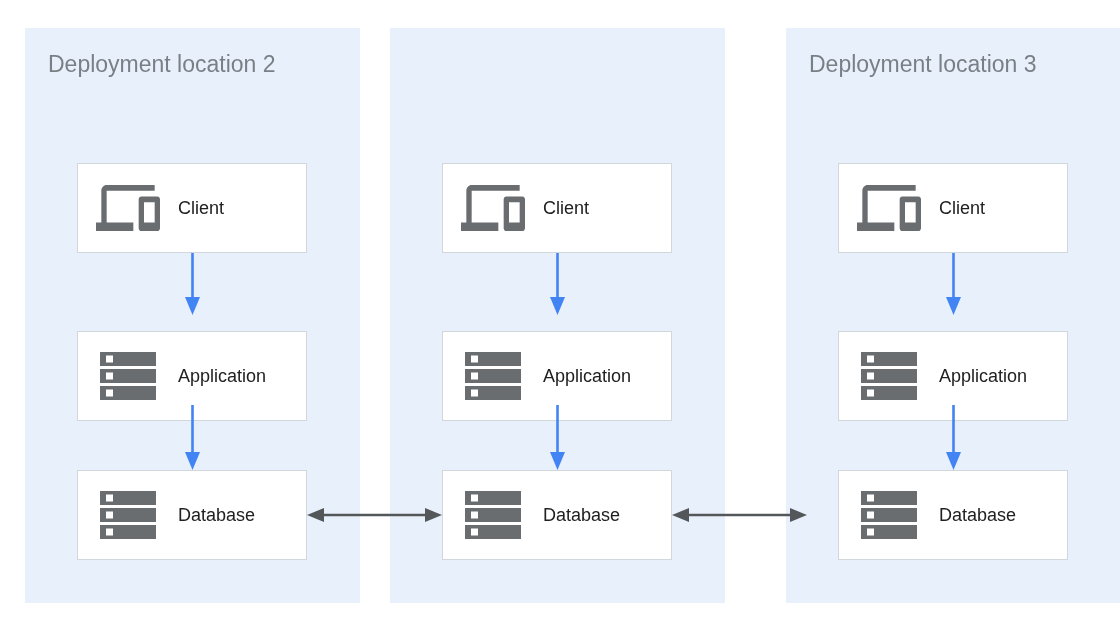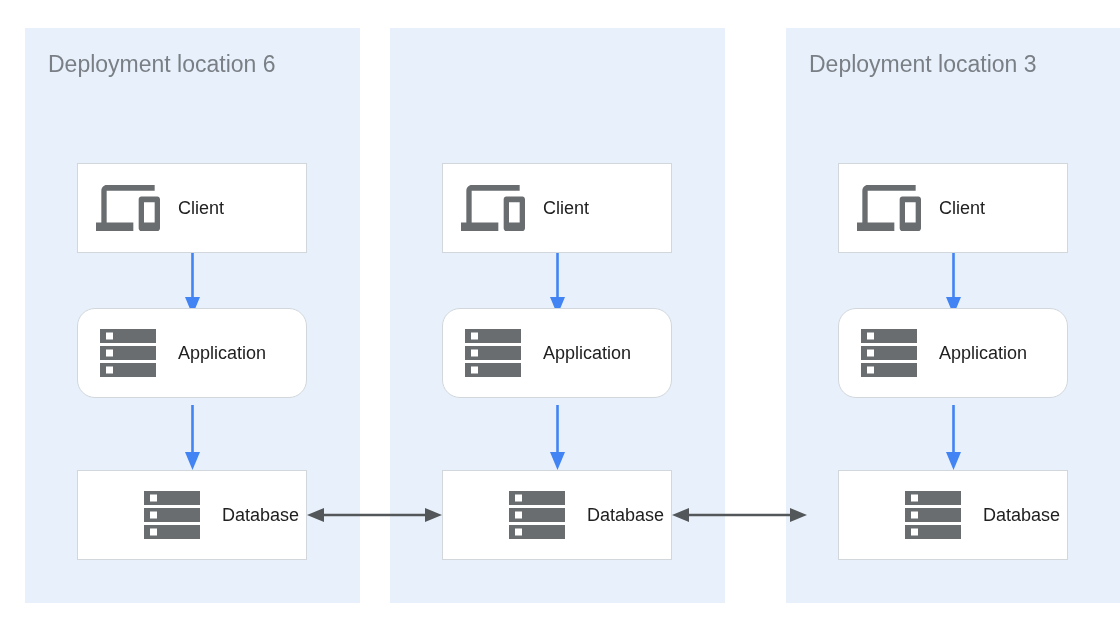--- a/index.html
+++ b/index.html
@@ -40,22 +40,22 @@
     position: absolute;
     left: 52px;
     width: 230px;
     height: 90px;
     background: var(--box-bg, #ffffff);
     border: 1px solid var(--box-border, #d2d7dc);
     display: flex;
     align-items: center;
   }
   .node-client      { top: 135px; }
-  .node-application { top: 280px; border-radius: 18px; }
-  .node-database    { top: 442px; padding-left: 44px; }
+  .node-application { top: 303px; }
+  .node-database    { top: 442px; }
 
   .icon-wrap {
     width: 64px;
     margin-left: 18px;
     display: flex;
     justify-content: center;
     align-items: center;
     flex: none;
   }
   .icon-wrap svg { display: block; }
@@ -90,21 +90,21 @@
   .h-arrow svg { display: block; width: 100%; height: 100%; }
   .repl-stroke { stroke: var(--replication-arrow, #545759); stroke-width: 2.6; }
   .repl-fill   { fill: var(--replication-arrow, #545759); }
 </style>
 </head>
 <body>
 
 <div class="canvas">
 
   <section class="panel panel-1">
-    <h2 class="panel-title">Deployment location 6</h2>
+    <h2 class="panel-title">Deployment location 2</h2>
 
     <div class="node node-client">
       <span class="icon-wrap">
         <svg width="64" height="46" viewBox="0 4 24 16" preserveAspectRatio="none">
           <path class="icon-fill" d="M4 6h18V4H4c-1.1 0-2 .9-2 2v11H0v3h14v-3H4V6zm19 2h-6c-.55 0-1 .45-1 1v10c0 .55.45 1 1 1h6c.55 0 1-.45 1-1V9c0-.55-.45-1-1-1zm-1 9h-4v-7h4v7z"></path>
         </svg>
       </span>
       <span class="node-label">Client</span>
     </div>
 

